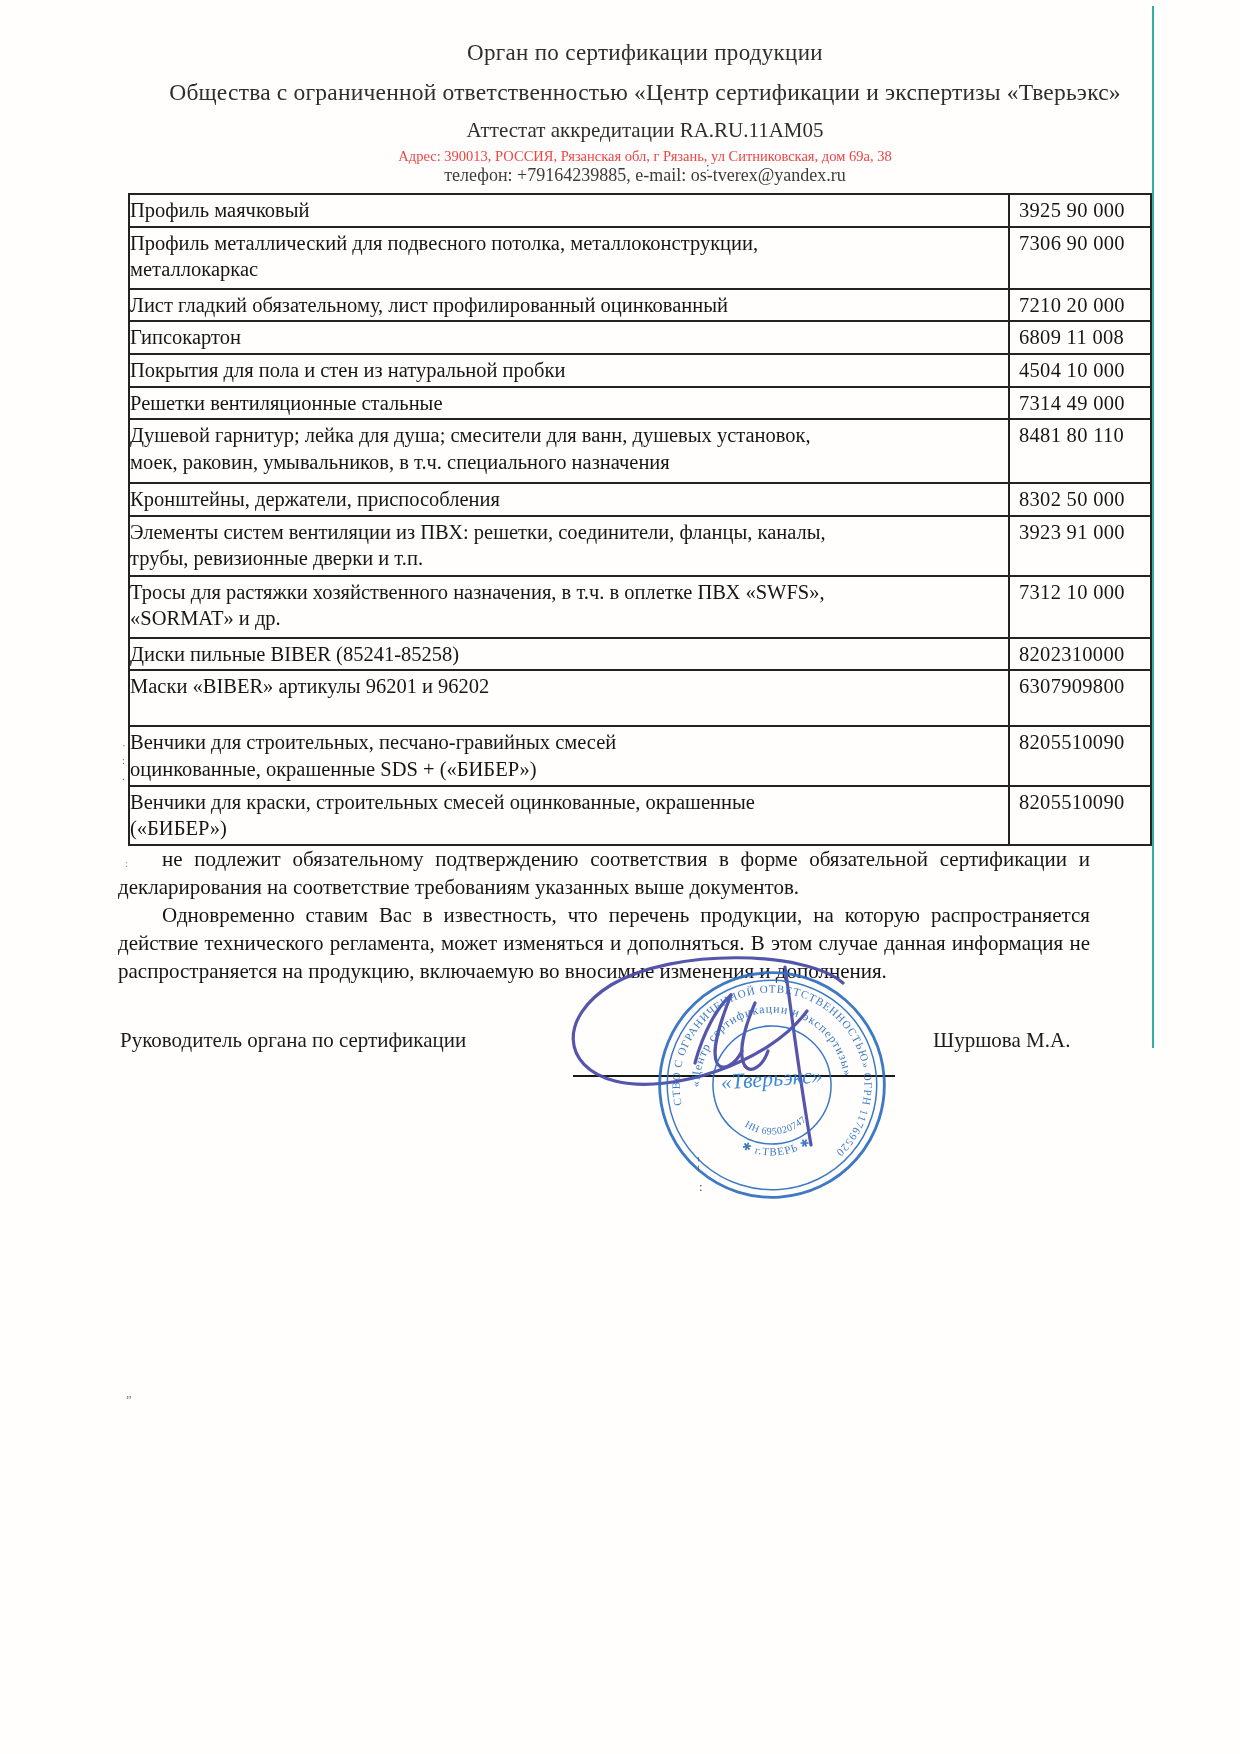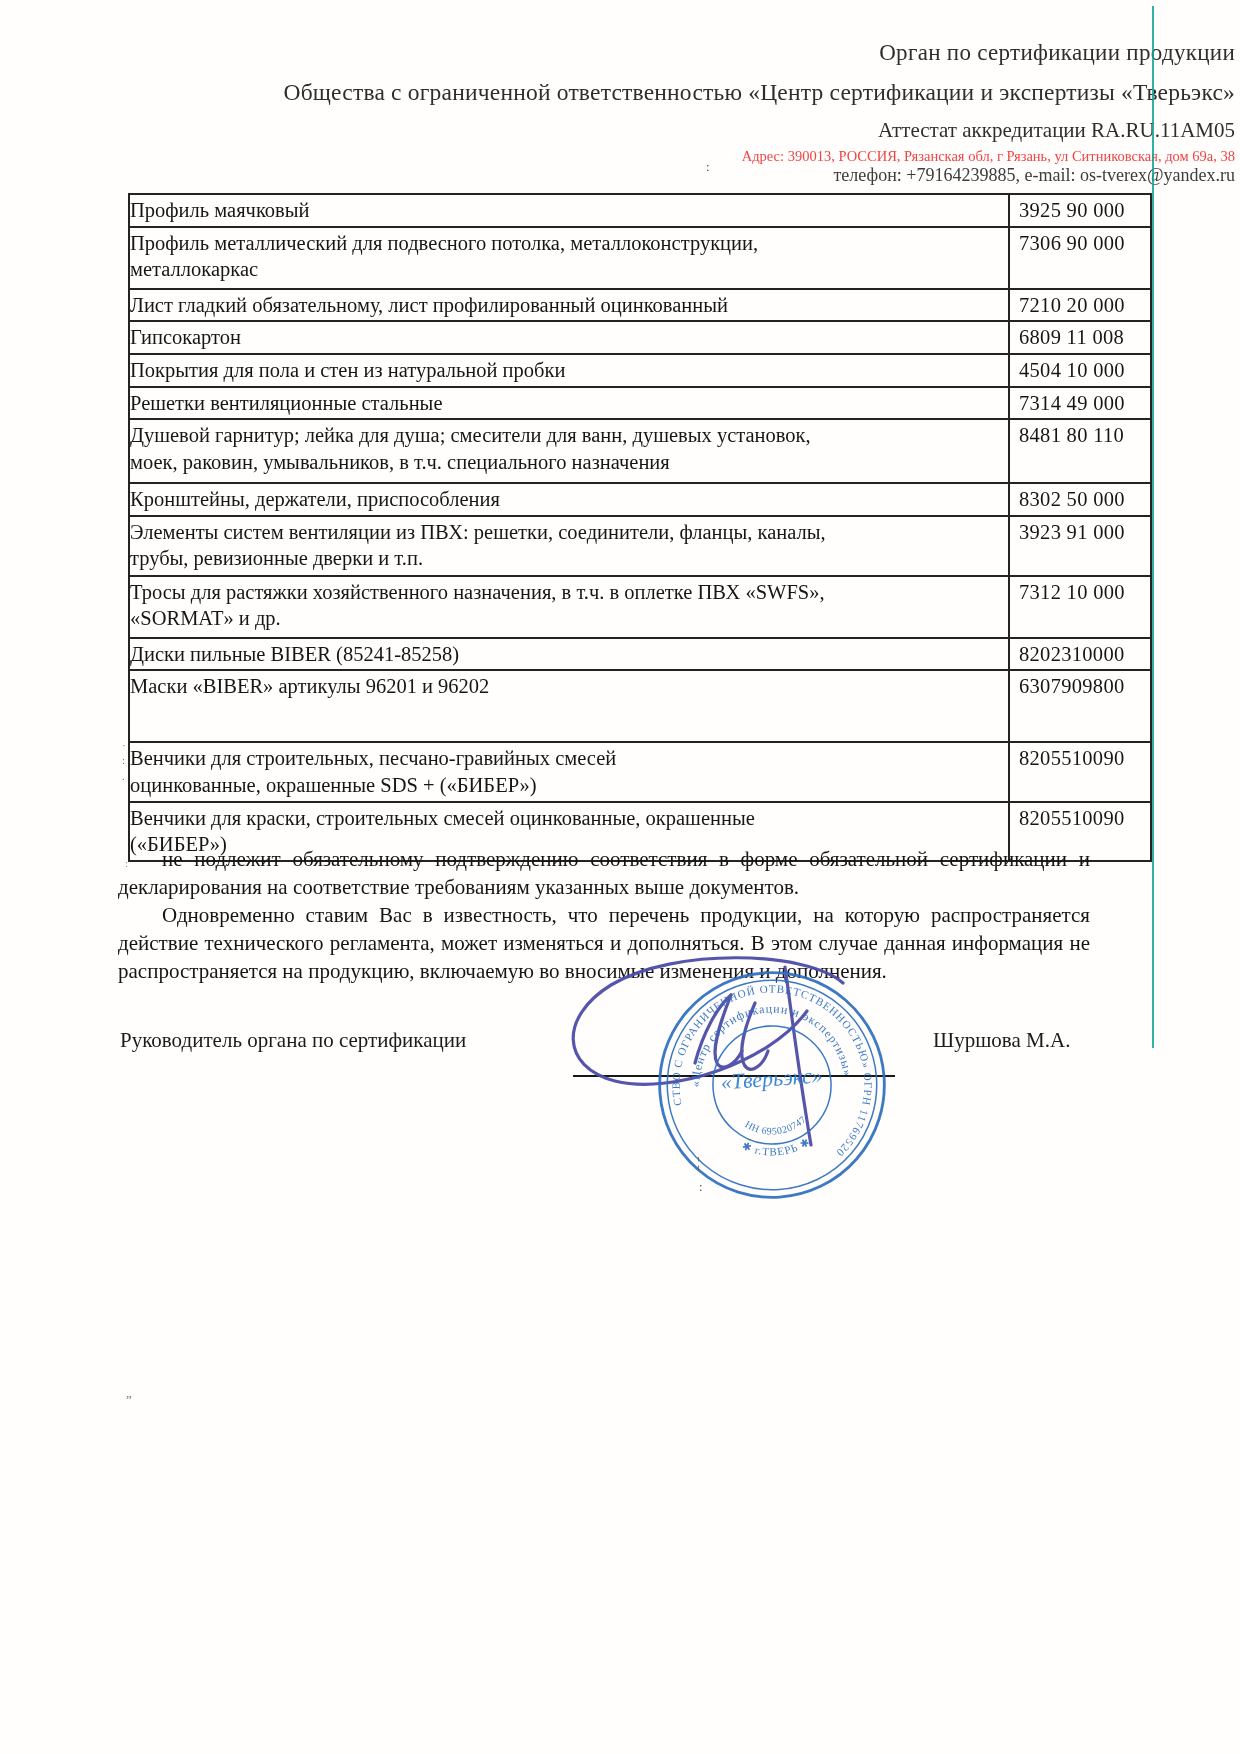--- a/index.html
+++ b/index.html
@@ -1,20 +1,20 @@
 <!DOCTYPE html>
 <html><head>
 <meta charset="utf-8">
 <style>
   html,body{margin:0;padding:0;background:#e8e8e8}
   .page{position:relative;width:1240px;height:1754px;background:#fefefdf,#fff;background:#fffefd;
         font-family:"Liberation Serif",serif;color:#1b1b1b;overflow:hidden;margin:0 auto}
 
   
-  .hdr{position:absolute;left:55px;top:40px;width:1180px;text-align:right;color:#2e2e2e}
+  .hdr{position:absolute;left:55px;top:40px;width:1180px;text-align:center;color:#2e2e2e}
   .hdr .h1{font-size:23px;letter-spacing:.3px}
   .hdr .h2{font-size:23.5px;margin-top:13px;white-space:nowrap;letter-spacing:.2px}
   .hdr .h3{font-size:21px;margin-top:12px}
   .hdr .h4{font-size:14.5px;margin-top:5px;color:#ef4444}
   .hdr .h5{font-size:18px;margin-top:0;color:#3c3c3c}
 
   
   table.products{position:absolute;left:128px;top:193px;border-collapse:collapse;table-layout:fixed;width:1022px}
   .products td{border:2px solid #232323;vertical-align:top;font-size:20.5px;line-height:1.3;
                padding:2px 6px 2px 0;color:#161616}
@@ -103,21 +103,21 @@
         </tr>
       <tr style="height:62px">
         <td class="p">Тросы для растяжки хозяйственного назначения,  в т.ч. в оплетке ПВХ  «SWFS»,
 «SORMAT» и др.</td>
         <td class="c">7312 10 000</td>
         </tr>
       <tr style="height:32px">
         <td class="p">Диски пильные BIBER (85241-85258)</td>
         <td class="c">8202310000</td>
         </tr>
-      <tr style="height:72px">
+      <tr style="height:56px">
         <td class="p">Маски «BIBER» артикулы 96201 и 96202</td>
         <td class="c">6307909800</td>
         </tr>
       <tr style="height:58px">
         <td class="p">Венчики для строительных, песчано-гравийных смесей
 оцинкованные, окрашенные SDS + («БИБЕР»)</td>
         <td class="c">8205510090</td>
         </tr>
       <tr style="height:58px">
         <td class="p">Венчики для краски, строительных смесей оцинкованные, окрашенные

